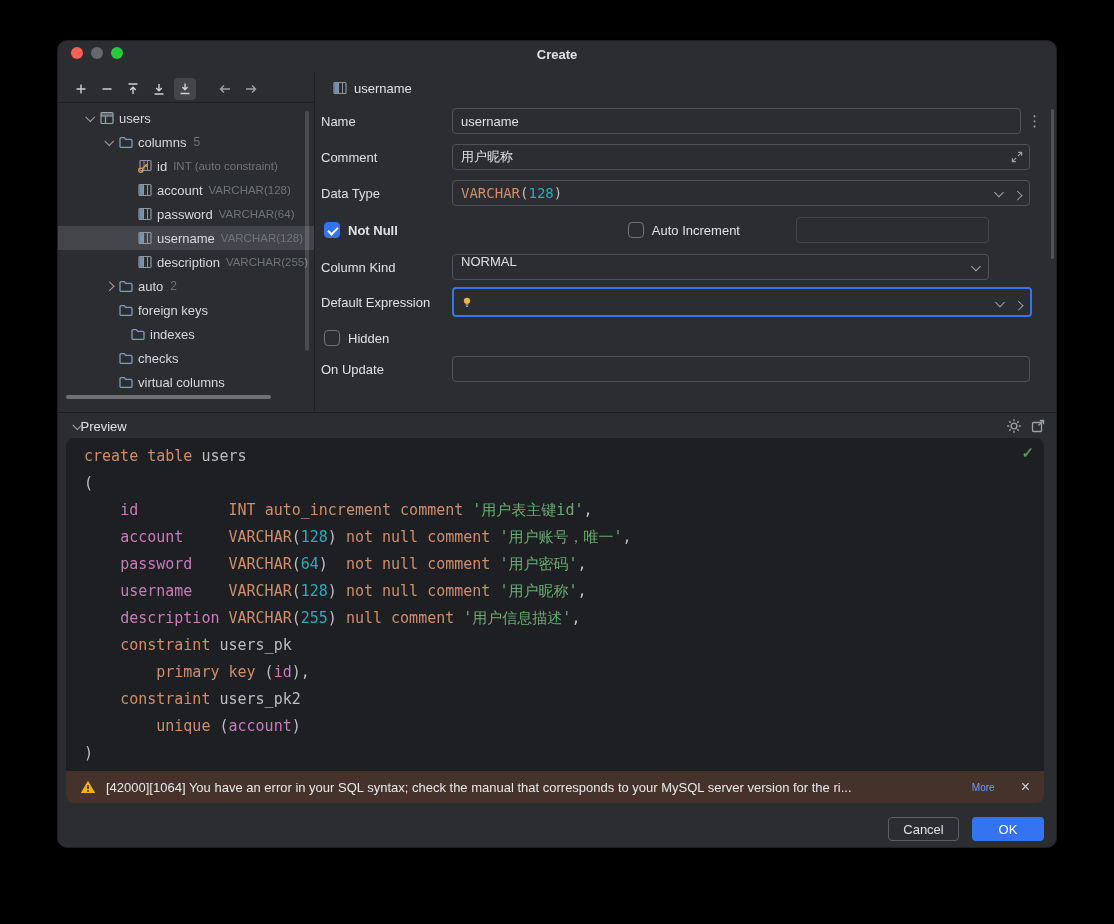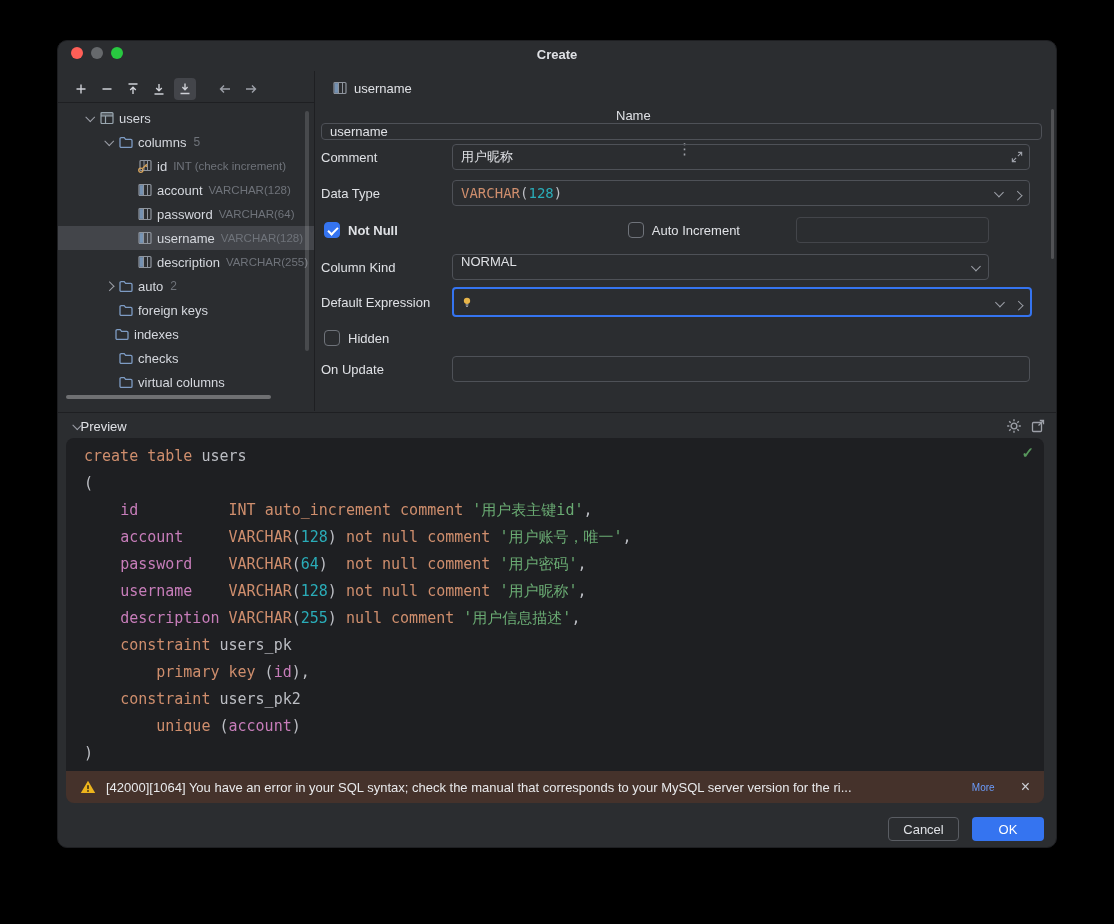--- a/index.html
+++ b/index.html
@@ -180,21 +180,21 @@
           <span class="slot"></span>
           <span class="ticon">
             <svg viewBox="0 0 16 16">
               <rect x="3" y="2.5" width="11" height="10" rx="1" fill="none" stroke="#8f959e" stroke-width="1.2"></rect>
               <path d="M7 2.5v10M10.5 2.5v10" stroke="#8f959e" stroke-width="1"></path>
               <circle cx="3.8" cy="12.2" r="2.1" fill="none" stroke="#d6a35c" stroke-width="1.3"></circle>
               <path d="M5.5 10.5l4.3-4.3M8.5 7.3l1.4 1.4" stroke="#d6a35c" stroke-width="1.3" fill="none"></path>
             </svg>
           </span>
           <span class="tlabel">id</span>
-          <span class="tmeta">INT (check increment)</span>
+          <span class="tmeta">INT (auto constraint)</span>
         </div>
         <div class="trow" style="padding-left: 61px;">
           <span class="slot"></span>
           <span class="ticon">
             <svg viewBox="0 0 16 16">
               <rect x="2" y="2.5" width="12" height="11" rx="1" fill="none" stroke="#8f959e" stroke-width="1.2"></rect>
               <rect x="2.6" y="3.1" width="3.6" height="9.8" fill="#7d9cc0" opacity=".9"></rect>
               <path d="M6.5 2.5v11M10.5 2.5v11" stroke="#8f959e" stroke-width="1"></path>
             </svg>
           </span>
@@ -251,21 +251,21 @@
         </div>
         <div class="trow" style="padding-left: 42px;">
           <span class="slot"></span>
           <span class="ticon">
             <svg viewBox="0 0 16 16">
               <path d="M2 4.8c0-.7.5-1.2 1.2-1.2h3l1.4 1.7h5.2c.7 0 1.2.5 1.2 1.2v5.7c0 .7-.5 1.2-1.2 1.2H3.2c-.7 0-1.2-.5-1.2-1.2z" fill="none" stroke="#7e9cc4" stroke-width="1.3"></path>
             </svg>
           </span>
           <span class="tlabel">foreign keys</span>
         </div>
-        <div class="trow" style="padding-left: 38px;">
+        <div class="trow" style="padding-left: 38px; margin-left: 16px;">
           <span class="slot"></span>
           <span class="ticon">
             <svg viewBox="0 0 16 16">
               <path d="M2 4.8c0-.7.5-1.2 1.2-1.2h3l1.4 1.7h5.2c.7 0 1.2.5 1.2 1.2v5.7c0 .7-.5 1.2-1.2 1.2H3.2c-.7 0-1.2-.5-1.2-1.2z" fill="none" stroke="#7e9cc4" stroke-width="1.3"></path>
             </svg>
           </span>
           <span class="tlabel">indexes</span>
         </div>
         <div class="trow" style="padding-left: 42px;">
           <span class="slot"></span>
@@ -297,21 +297,21 @@
           <svg viewBox="0 0 16 16">
             <rect x="2" y="2.5" width="12" height="11" rx="1" fill="none" stroke="#8f959e" stroke-width="1.2"></rect>
             <rect x="2.6" y="3.1" width="3.6" height="9.8" fill="#7d9cc0" opacity=".9"></rect>
             <path d="M6.5 2.5v11M10.5 2.5v11" stroke="#8f959e" stroke-width="1"></path>
           </svg>
         </span>
       <span>username</span>
     </div>
     <div class="form-scroll"></div>
 
-    <div class="frow" style="top:37px;right:16px;flex-direction:column;">
+    <div class="frow" style="top:37px;right:16px;">
       <span class="flabel">Name</span>
       <input class="input" value="username" style="">
       <span class="kebab">⋮</span>
     </div>
 
     <div class="frow" style="top:73px;right:28px;">
       <span class="flabel">Comment</span>
       <span class="fieldwrap">
         <input class="input" value="用户昵称" style="">
         <span class="inbtn" style="right:4px;">

